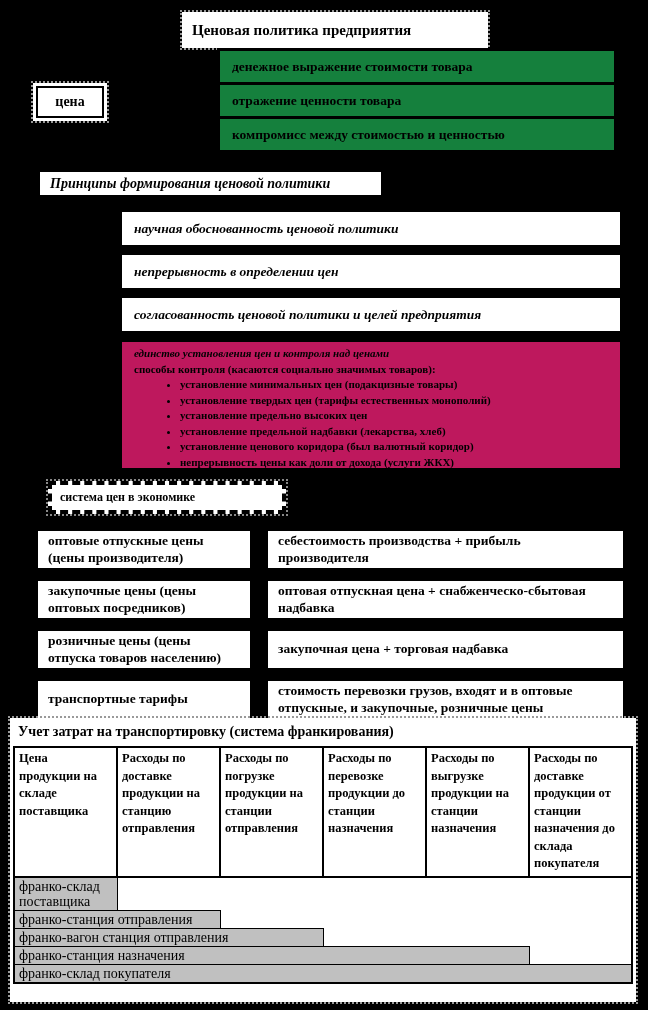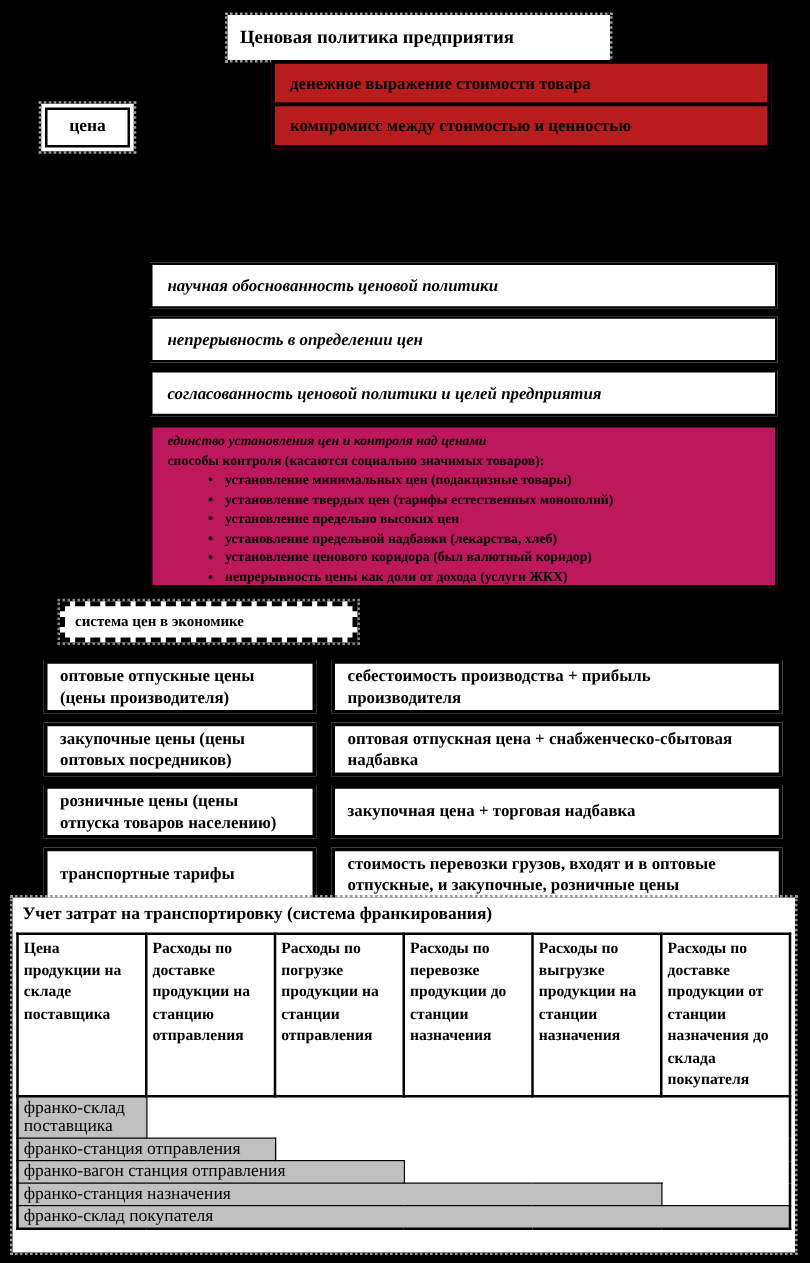--- a/index.html
+++ b/index.html
@@ -10,21 +10,21 @@
   
   .title-box{
     position:absolute;left:182px;top:12px;width:306px;height:36px;background:#fff;
     outline:2px dotted #9a9a9a;display:flex;align-items:center;padding:0 10px;
     box-sizing:border-box;font-weight:bold;font-size:15px;
   }
   .title-box span{}
   
   .def-stack{position:absolute;left:217px;top:48px;width:400px;}
   .def-box{
-    background:#b91c1c;border:3px solid #000;height:37px;margin-top:-3px;
+    background:#15803d;border:3px solid #000;height:37px;margin-top:-3px;
     display:flex;align-items:center;padding:0 12px;box-sizing:border-box;
     font-weight:bold;font-size:13.5px;
   }
   .def-box:first-child{margin-top:0;}
   
   .cena-wrap{position:absolute;left:33px;top:83px;background:#fff;padding:3px;outline:2px dotted #999;}
   .cena-inner{
     border:2px solid #000;width:64px;height:28px;display:flex;align-items:center;
     justify-content:center;font-weight:bold;font-size:14px;
   }
@@ -84,27 +84,29 @@
 <body>
 
 <div class="page">
 
   <div class="title-box">
     <span>Ценовая политика предприятия</span>
   </div>
 
   <div class="def-stack" id="def-stack">
       <div class="def-box">денежное выражение стоимости товара</div>
+      <div class="def-box">отражение ценности товара</div>
       <div class="def-box">компромисс между  стоимостью и ценностью</div>
     </div>
 
   <div class="cena-wrap">
     <div class="cena-inner">цена</div>
   </div>
 
+  <div class="principles-heading">Принципы формирования ценовой политики</div>
 
   <div class="principles-stack" id="principles-stack">
       <div class="principle-box">научная обоснованность ценовой политики</div>
       <div class="principle-box">непрерывность в определении цен</div>
       <div class="principle-box">согласованность ценовой политики и целей предприятия</div>
     </div>
 
   <div class="unity-box">
     <div class="unity-line1">единство установления цен и контроля над ценами</div>
     <div class="unity-line2">способы контроля (касаются социально значимых товаров):</div>

